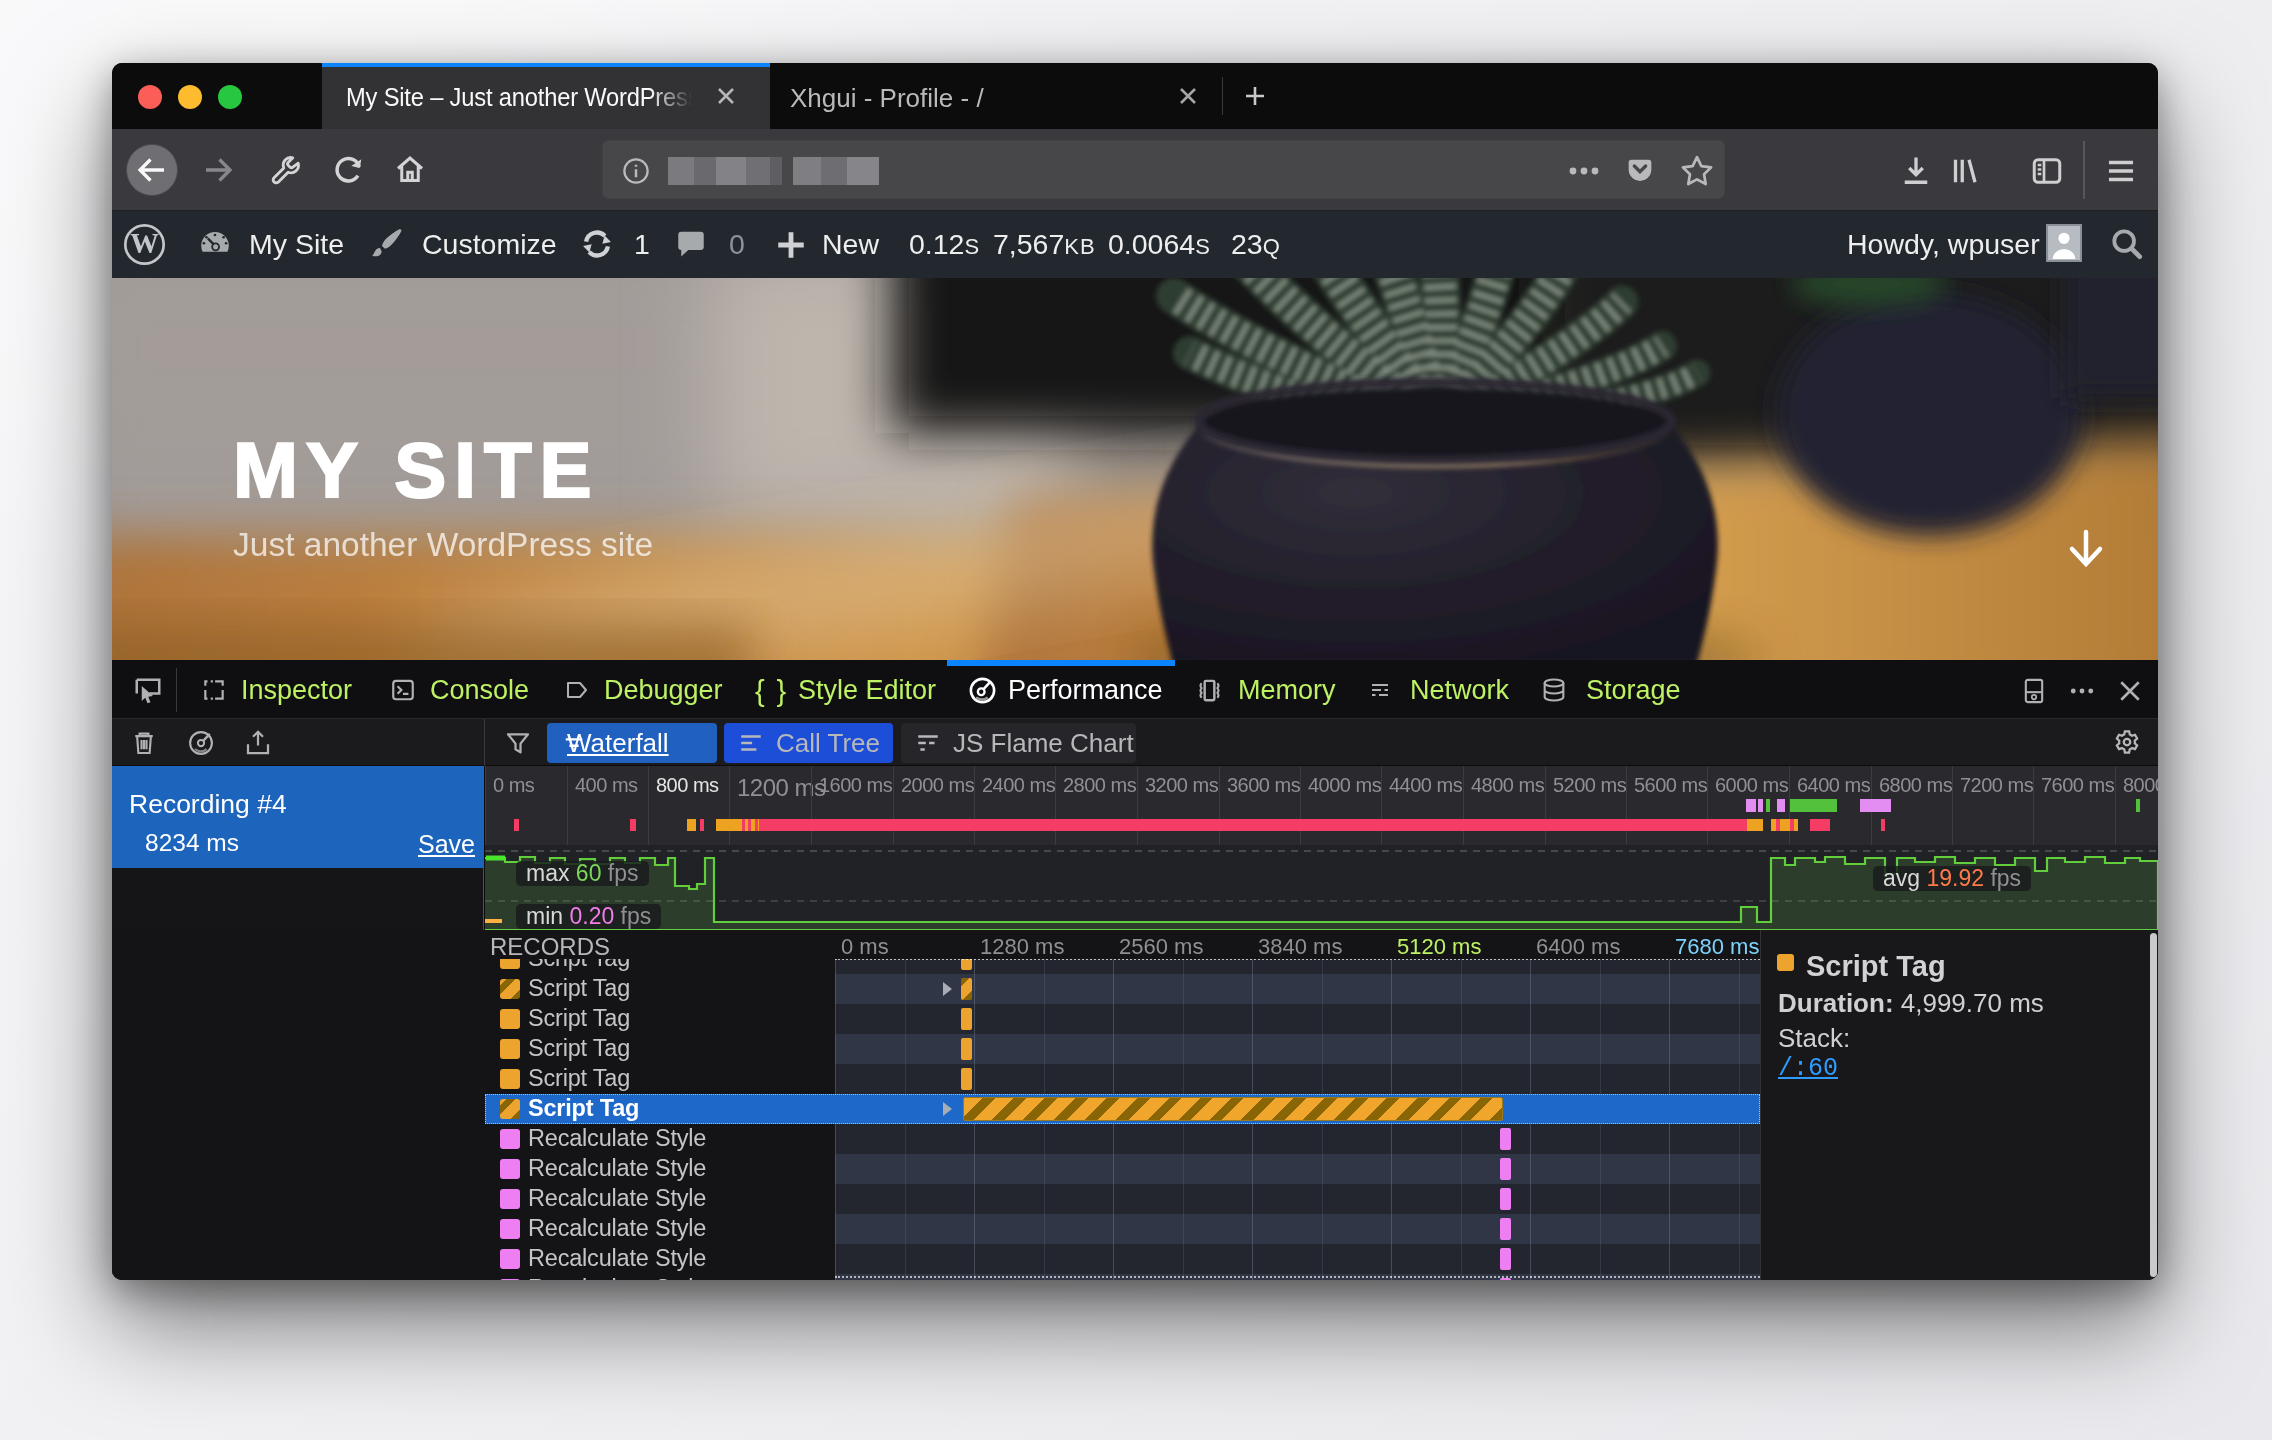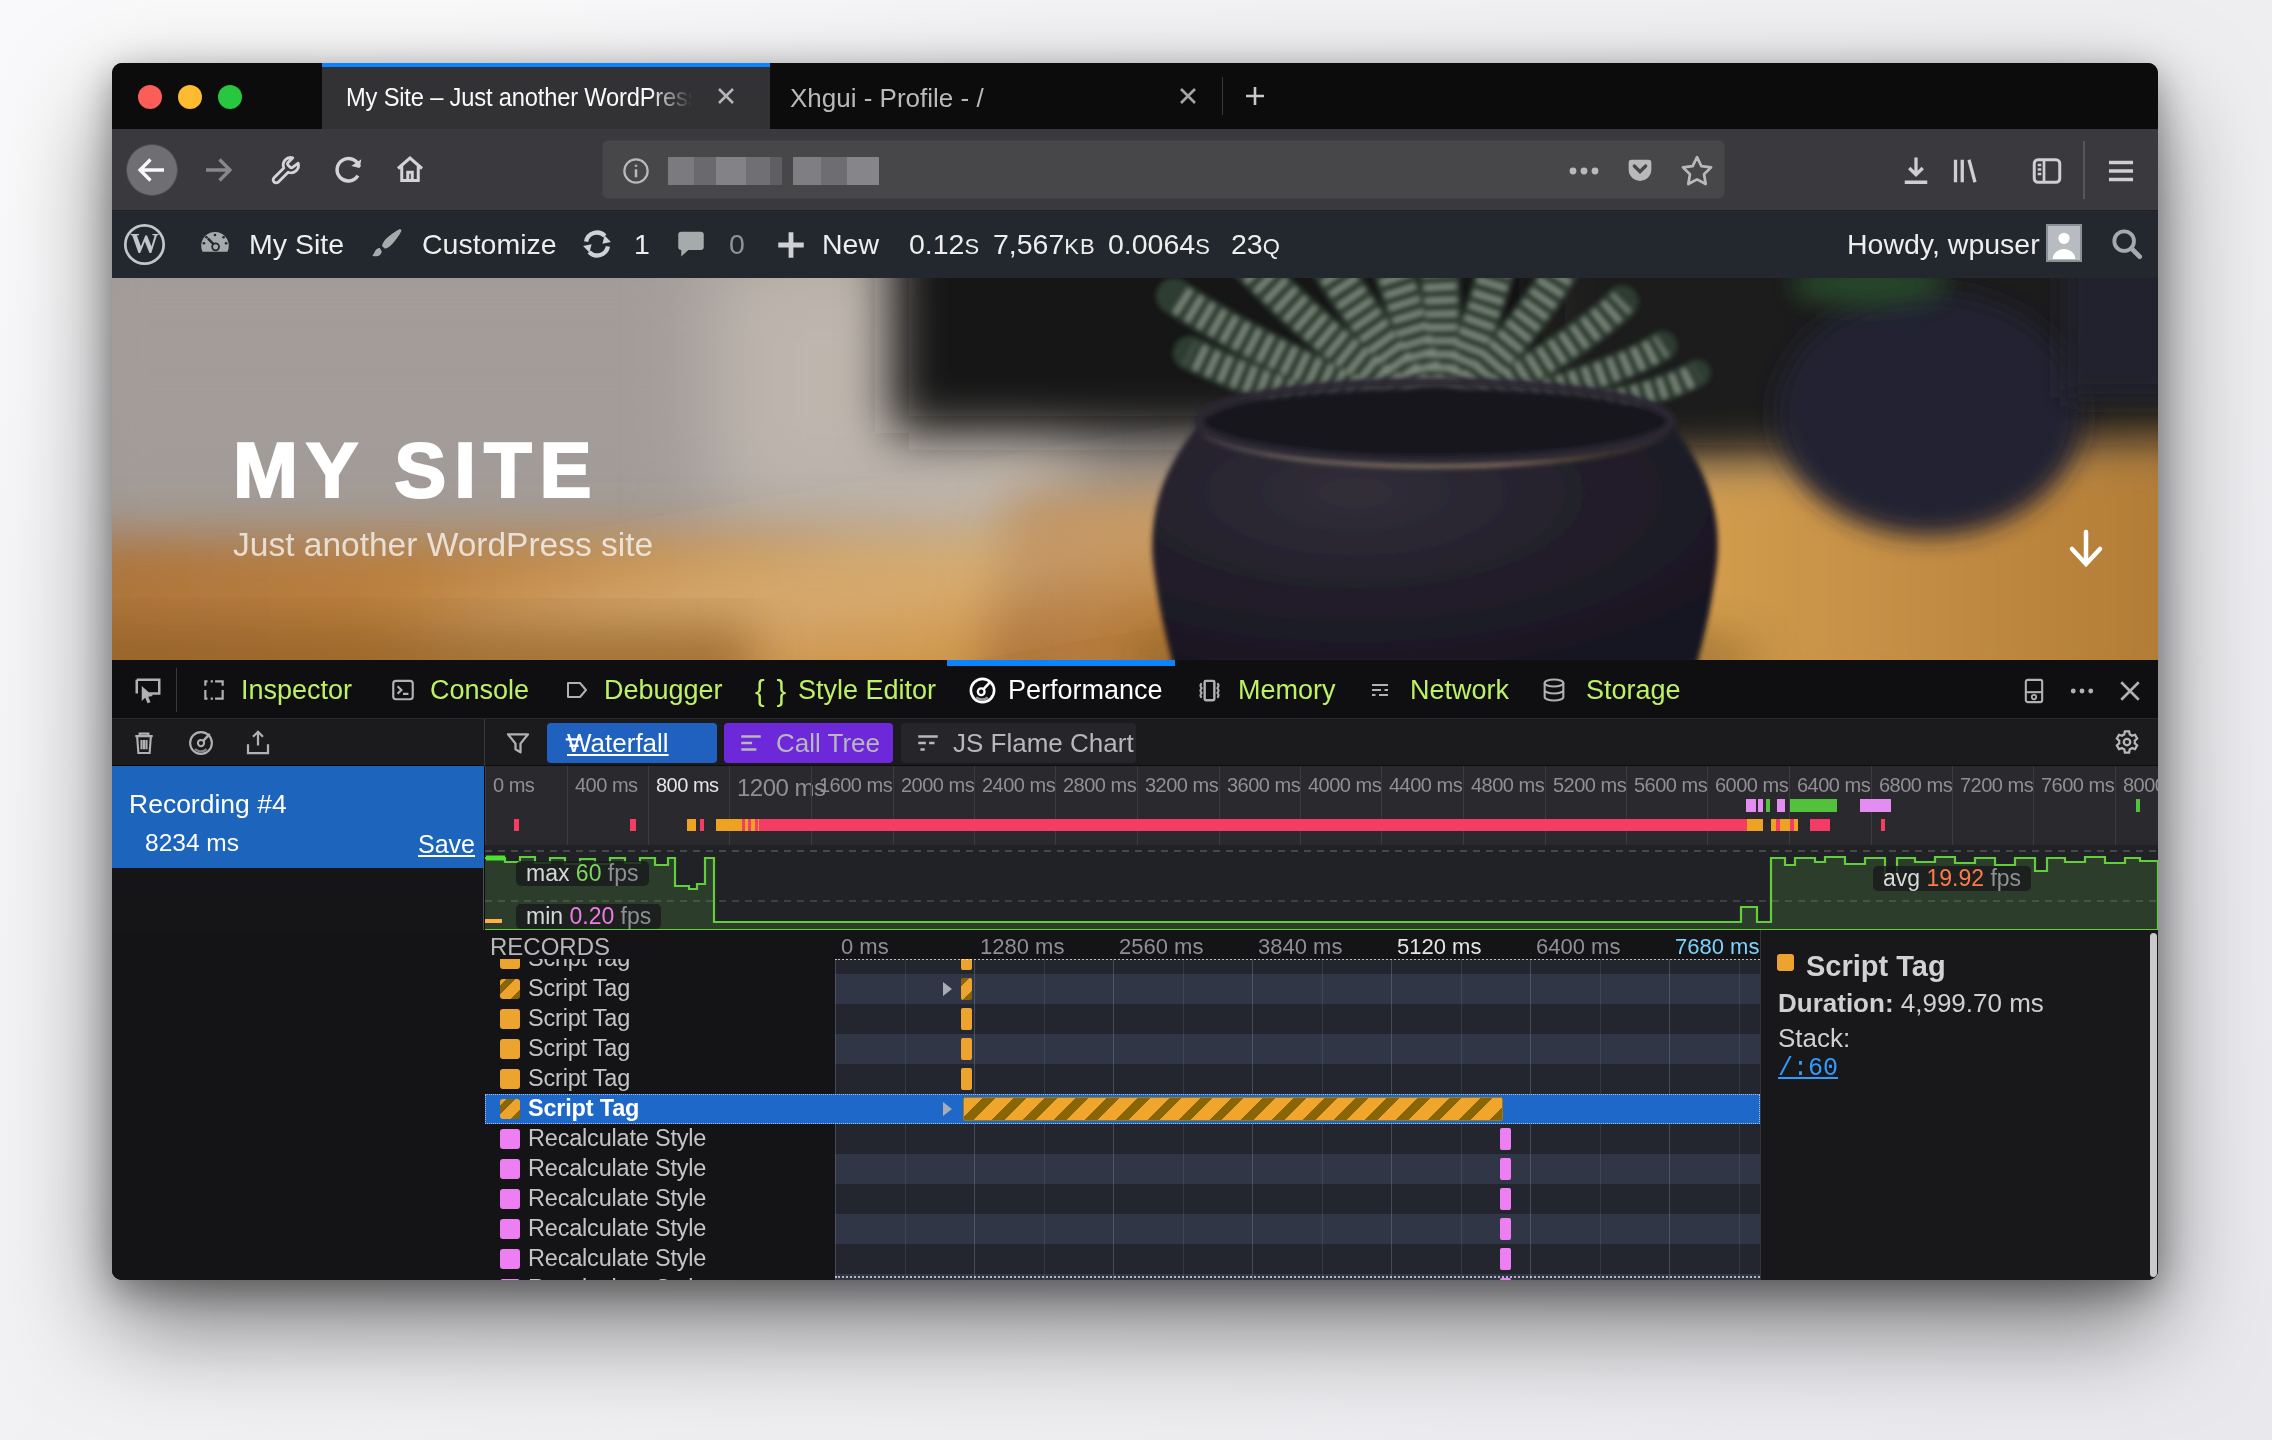--- a/index.html
+++ b/index.html
@@ -381,21 +381,21 @@
       </svg>
     <svg class="abs" style="left:391px; top:9px;" width="30" height="30" viewBox="0 0 24 24">
         <path d="M4 5 H20 L14 12.5 V19.5 L10 17 V12.5 Z" fill="none" stroke="#b1b1b3" stroke-width="1.8" stroke-linejoin="round"></path>
       </svg>
     <div class="pillbtn" style="left:435px; width:170px; background:#2061c0; color:#fff;">
       <svg class="abs" style="left:14px; top:9px;" width="26" height="22" viewBox="0 0 24 24">
           <path d="M3 8 H21 M7 15 H17" stroke="#ffffff" stroke-width="2.6"></path>
         </svg>
       <span style="margin-left:20px;text-decoration:underline;">Waterfall</span>
     </div>
-    <div class="pillbtn" style="left:612px; width:169px; background:#6d28d9; color:#b8b8bb;">
+    <div class="pillbtn" style="left:612px; width:169px; background:#1d4ed8; color:#b8b8bb;">
       <svg class="abs" style="left:14px; top:7px;" width="26" height="26" viewBox="0 0 24 24">
           <path d="M3 6 H21 M3 12 H13 M3 18 H17" stroke="#b8b8bb" stroke-width="2.4"></path>
         </svg>
       <span style="margin-left:52px;">Call Tree</span>
     </div>
     <div class="pillbtn" style="left:789px; width:235px; background:#26262a; color:#b8b8bb;">
       <svg class="abs" style="left:14px; top:7px;" width="26" height="26" viewBox="0 0 24 24">
           <path d="M3 6 H21 M3 12 H10 M13 12 H18 M5 18 H9" stroke="#b8b8bb" stroke-width="2.4"></path>
         </svg>
       <span style="margin-left:52px;">JS Flame Chart</span>
@@ -570,18 +570,18 @@
       <div class="abs" style="left:17px; top:93px; font-size:26px;">Stack:</div>
       <div class="abs" style="left:17px; top:124px; font-size:25px; font-family:'Liberation Mono',monospace; color:#309bff; text-decoration:underline;">/:60</div>
     </div>
     <div class="abs" style="left:2038px; top:3px; width:7px; height:344px; border-radius:4px; background:#c9c9cc;"></div>
     <div id="rechead">
         <div class="abs" style="left:378px; top:3px; font-size:24px; color:#b8b8bb;">RECORDS</div>
         <div class="abs" style="left:729px; top:4px; font-size:22px; color:#8f8f94; white-space:nowrap;">0 ms</div>
         <div class="abs" style="left:868px; top:4px; font-size:22px; color:#8f8f94; white-space:nowrap;">1280 ms</div>
         <div class="abs" style="left:1007px; top:4px; font-size:22px; color:#8f8f94; white-space:nowrap;">2560 ms</div>
         <div class="abs" style="left:1146px; top:4px; font-size:22px; color:#8f8f94; white-space:nowrap;">3840 ms</div>
-        <div class="abs" style="left:1285px; top:4px; font-size:22px; color:#e5e5e5; white-space:nowrap;">5120 ms</div>
+        <div class="abs" style="left:1285px; top:4px; font-size:22px; color:#bef264; white-space:nowrap;">5120 ms</div>
         <div class="abs" style="left:1424px; top:4px; font-size:22px; color:#8f8f94; white-space:nowrap;">6400 ms</div>
         <div class="abs" style="left:1563px; top:4px; font-size:22px; color:#7dd3fc; white-space:nowrap;">7680 ms</div>
       </div>
   </div>
 </div>
 
 </body></html>

